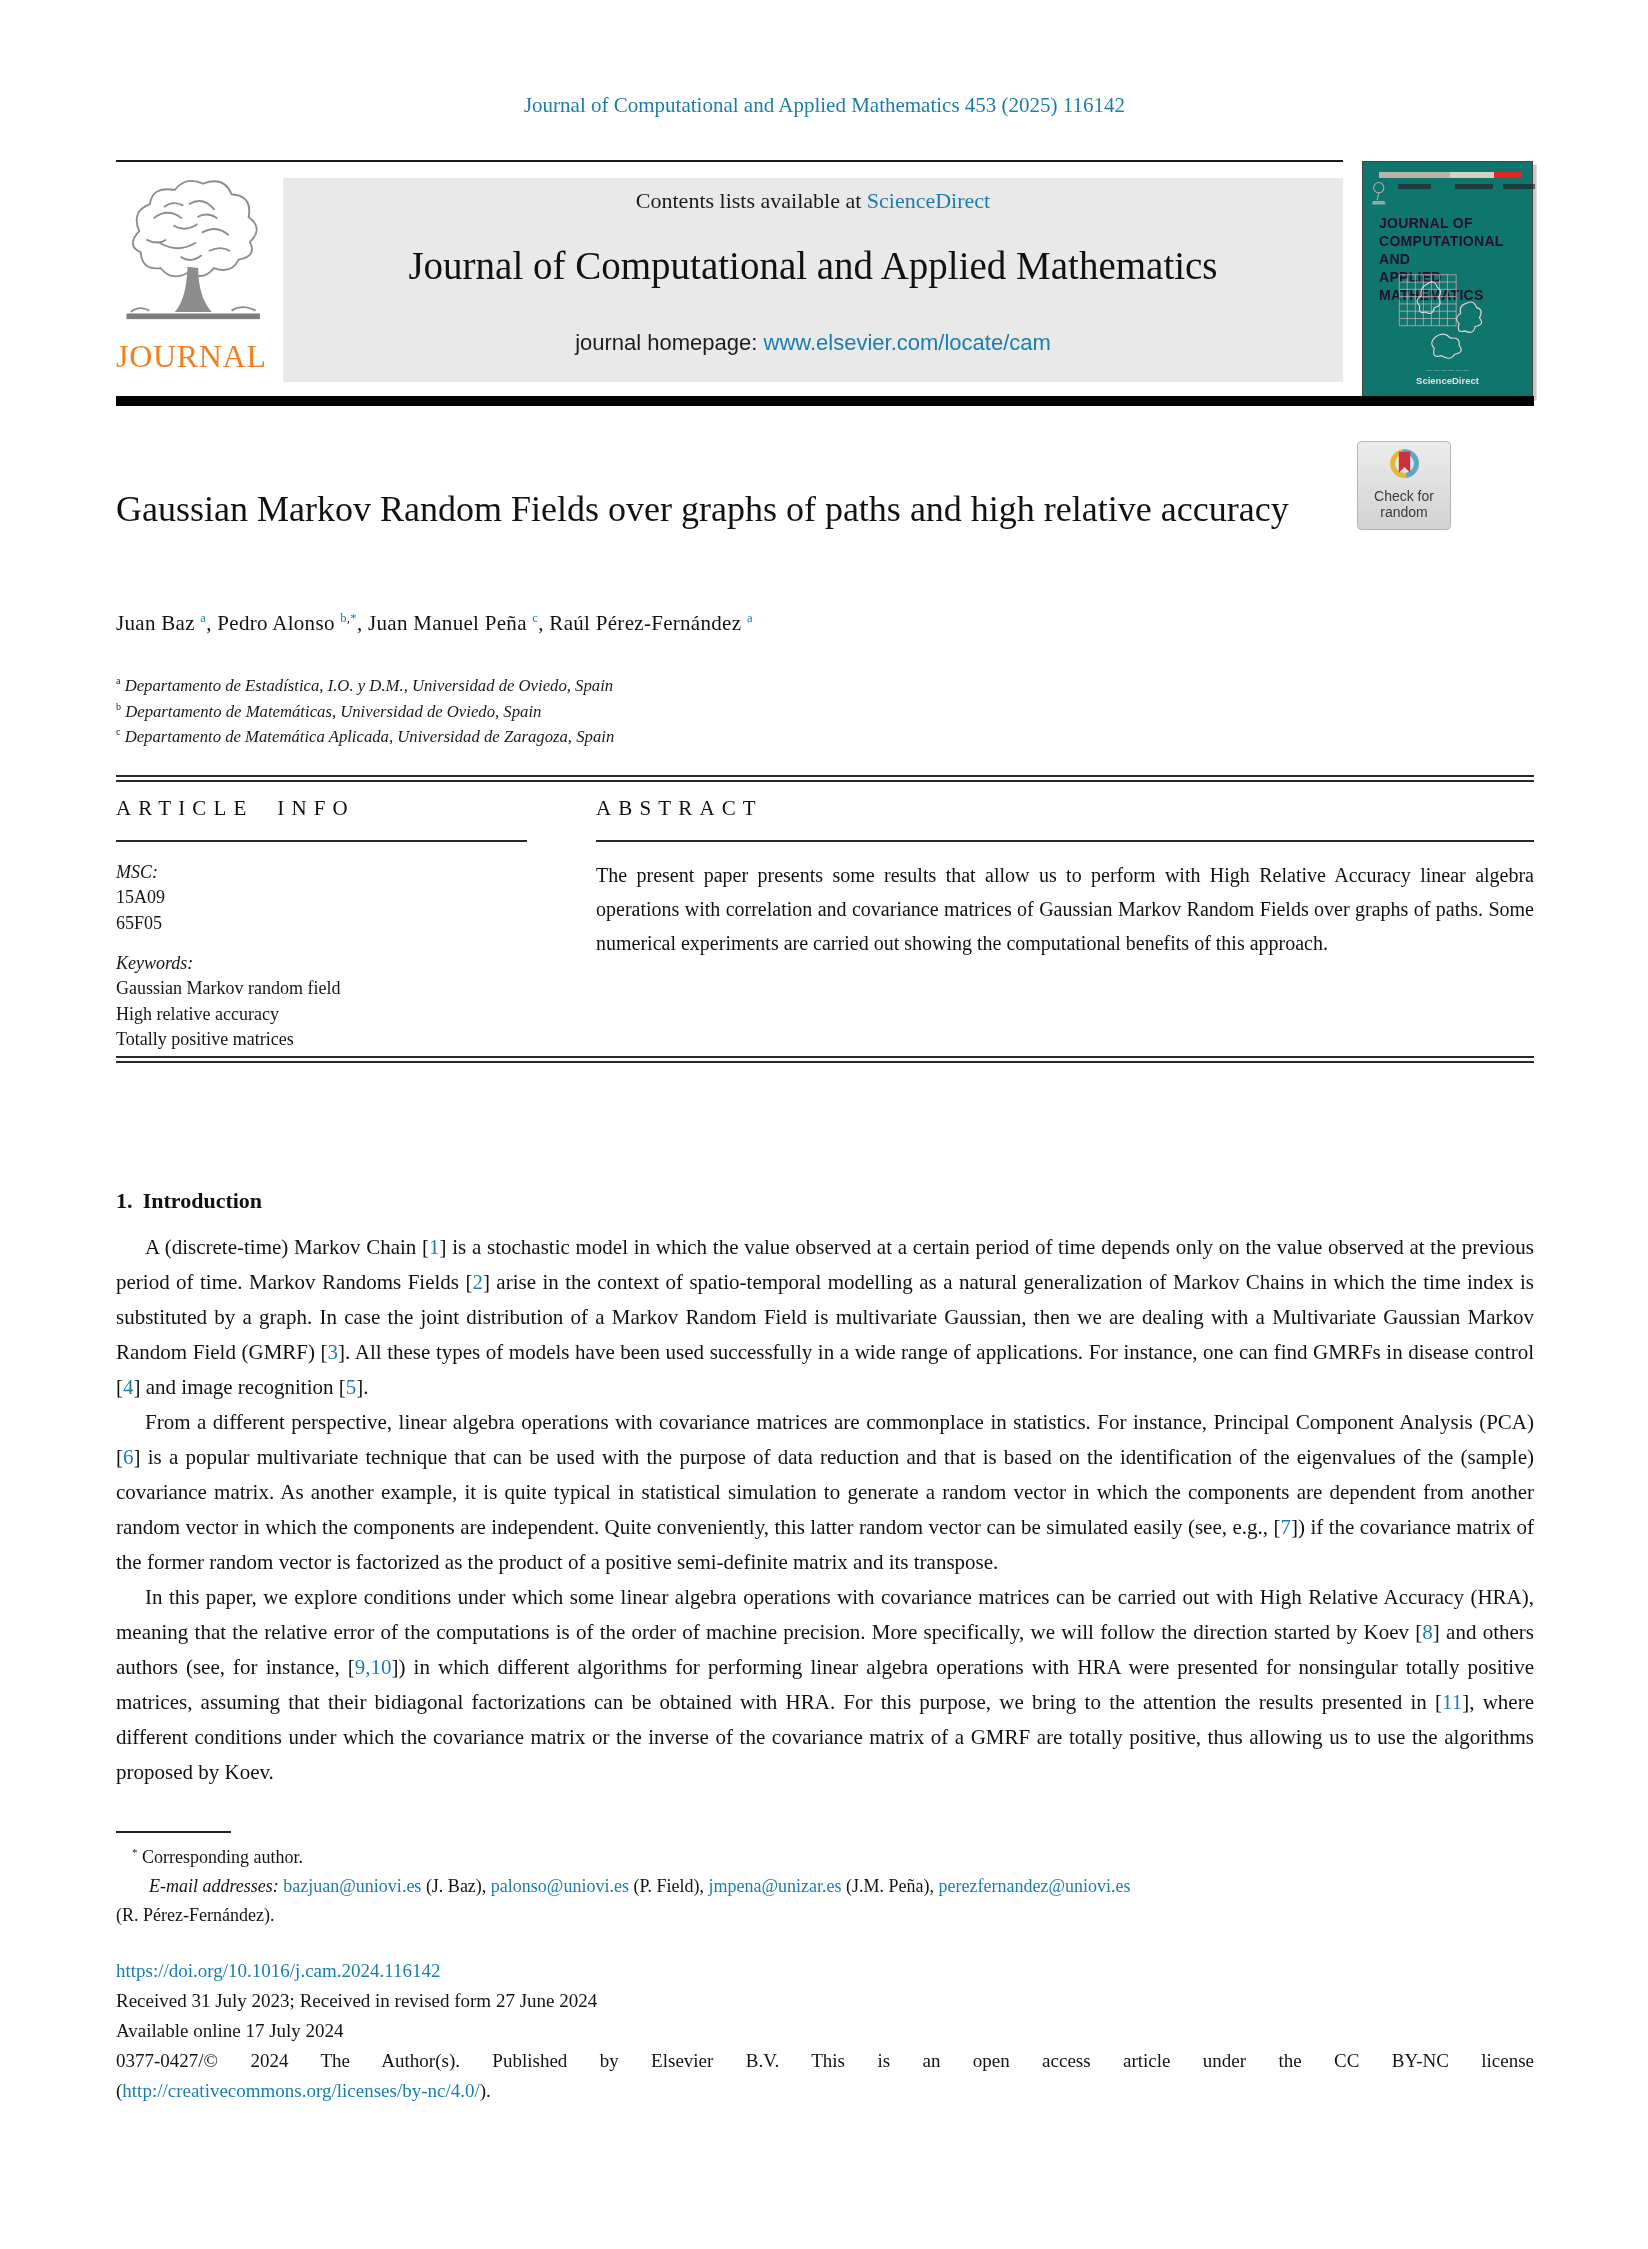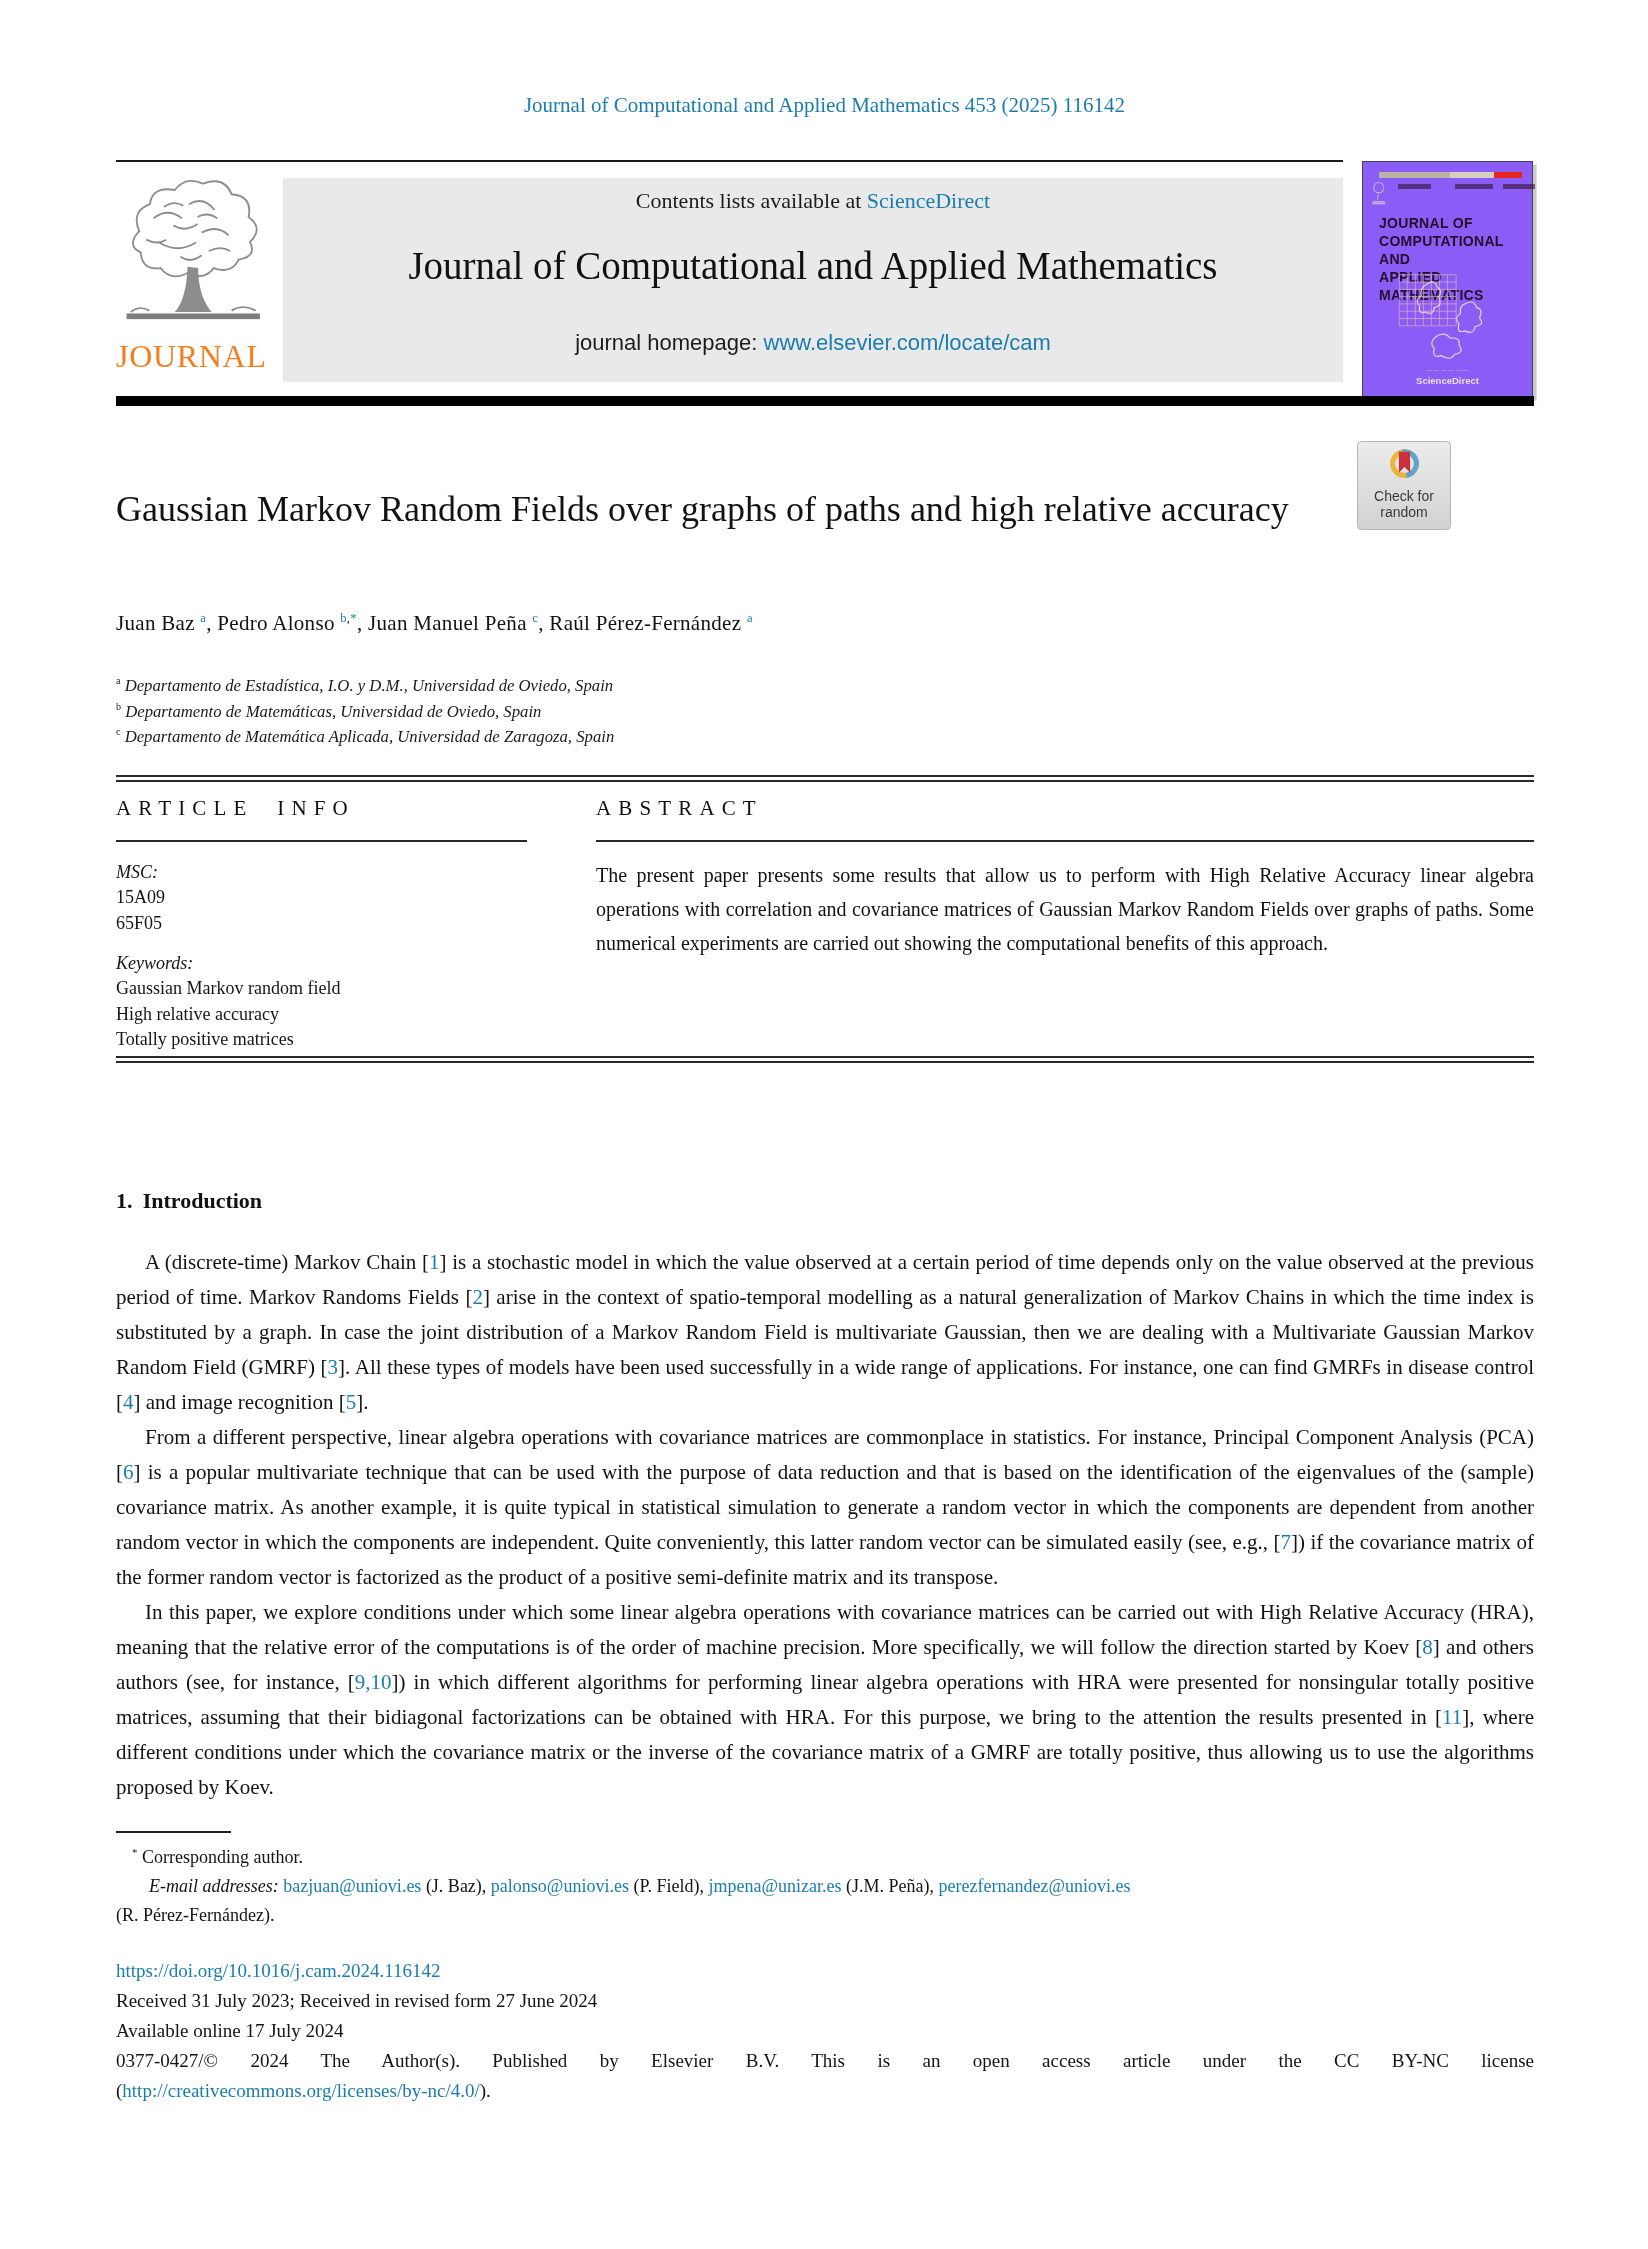--- a/index.html
+++ b/index.html
@@ -14,21 +14,21 @@
   
   .mast{left:116px;top:160px;width:1227px;height:220px;border-top:2.2px solid #1a1a1a;}
   .logo-zone{position:absolute;left:0;top:11.6px;width:167px;height:211px;}
   .tree{margin-left:1.5px;}
   .elsevier-word{margin-top:-2.9px;font-size:32px;color:#f28021;letter-spacing:0.7px;}
   .graybox{position:absolute;left:167px;top:16px;width:1060px;height:204px;background:#e9e9e9;text-align:center;}
   .contents-line{padding-top:10.2px;font-size:22px;color:#1c1c1c;}
   .mast-title{margin-top:29px;font-size:39px;color:#111;}
   .homepage-line{margin-top:42px;font-size:22px;color:#1c1c1c;font-family:"Liberation Sans",sans-serif;}
   
-  .cover{left:1362px;top:161px;width:169px;height:234px;background:#8b5cf6;border:1.5px solid #454545;
+  .cover{left:1362px;top:161px;width:169px;height:234px;background:#0f766e;border:1.5px solid #454545;
          box-shadow:3.6px 3.6px 0 #c9c9c9;font-family:"Liberation Sans",sans-serif;cursor:pointer;}
   .cover-bar{position:absolute;left:16px;top:10.2px;width:143px;height:5.8px;background:#b9b3a6;}
   .cover-bar .seg2{position:absolute;left:71px;top:0;width:44px;height:5.8px;background:#d4cfc2;}
   .cover-bar .seg3{position:absolute;left:115px;top:0;width:28px;height:5.8px;background:#e5261f;}
   .cover-meta{position:absolute;left:35px;top:22px;width:127px;height:5.8px;}
   .cover-meta i{position:absolute;top:0;height:5.1px;background:rgba(42,12,28,.55);}
   .cover-minilogo{position:absolute;left:7.3px;top:19px;opacity:.75;}
   .cover-title{position:absolute;left:16px;top:52px;width:145px;font-size:14px;font-weight:bold;
                color:#24102a;line-height:18px;letter-spacing:0.3px;}
   .cover-art{position:absolute;left:29px;top:109px;}
@@ -59,21 +59,21 @@
            padding-bottom:19px;border-bottom:2.2px solid #282828;}
   .info-body{margin-top:17.5px;font-size:18px;line-height:25.5px;}
   .info-label{font-style:italic;}
   .kw-label{margin-top:14.5px;}
   .abs-body{margin-top:16px;font-size:20px;line-height:34px;text-align:justify;color:#121212;}
   
   .section{left:116px;top:1188px;width:1418px;}
   .sec-head{font-size:22px;font-weight:bold;color:#111;}
   .sec-head .sp{margin-left:10.2px;}
   .section p{margin:0;font-size:21px;line-height:35px;text-align:justify;text-indent:29px;color:#121212;}
-  .section p.first{margin-top:31px;}
+  .section p.first{margin-top:16px;}
   
   .footnote{left:116px;top:1831px;width:1418px;font-size:18px;line-height:29px;color:#141414;}
   .fn-rule{width:115px;border-top:2.2px solid #222;}
   .fn-corr{margin-top:10.2px;padding-left:16px;}
   .fn-mail{padding-left:33px;}
   
   .bottom{left:116px;top:1956px;width:1418px;font-size:19px;line-height:30px;color:#141414;}
   .copyright{text-align:justify;text-align-last:justify;}
 </style>
 </head>

